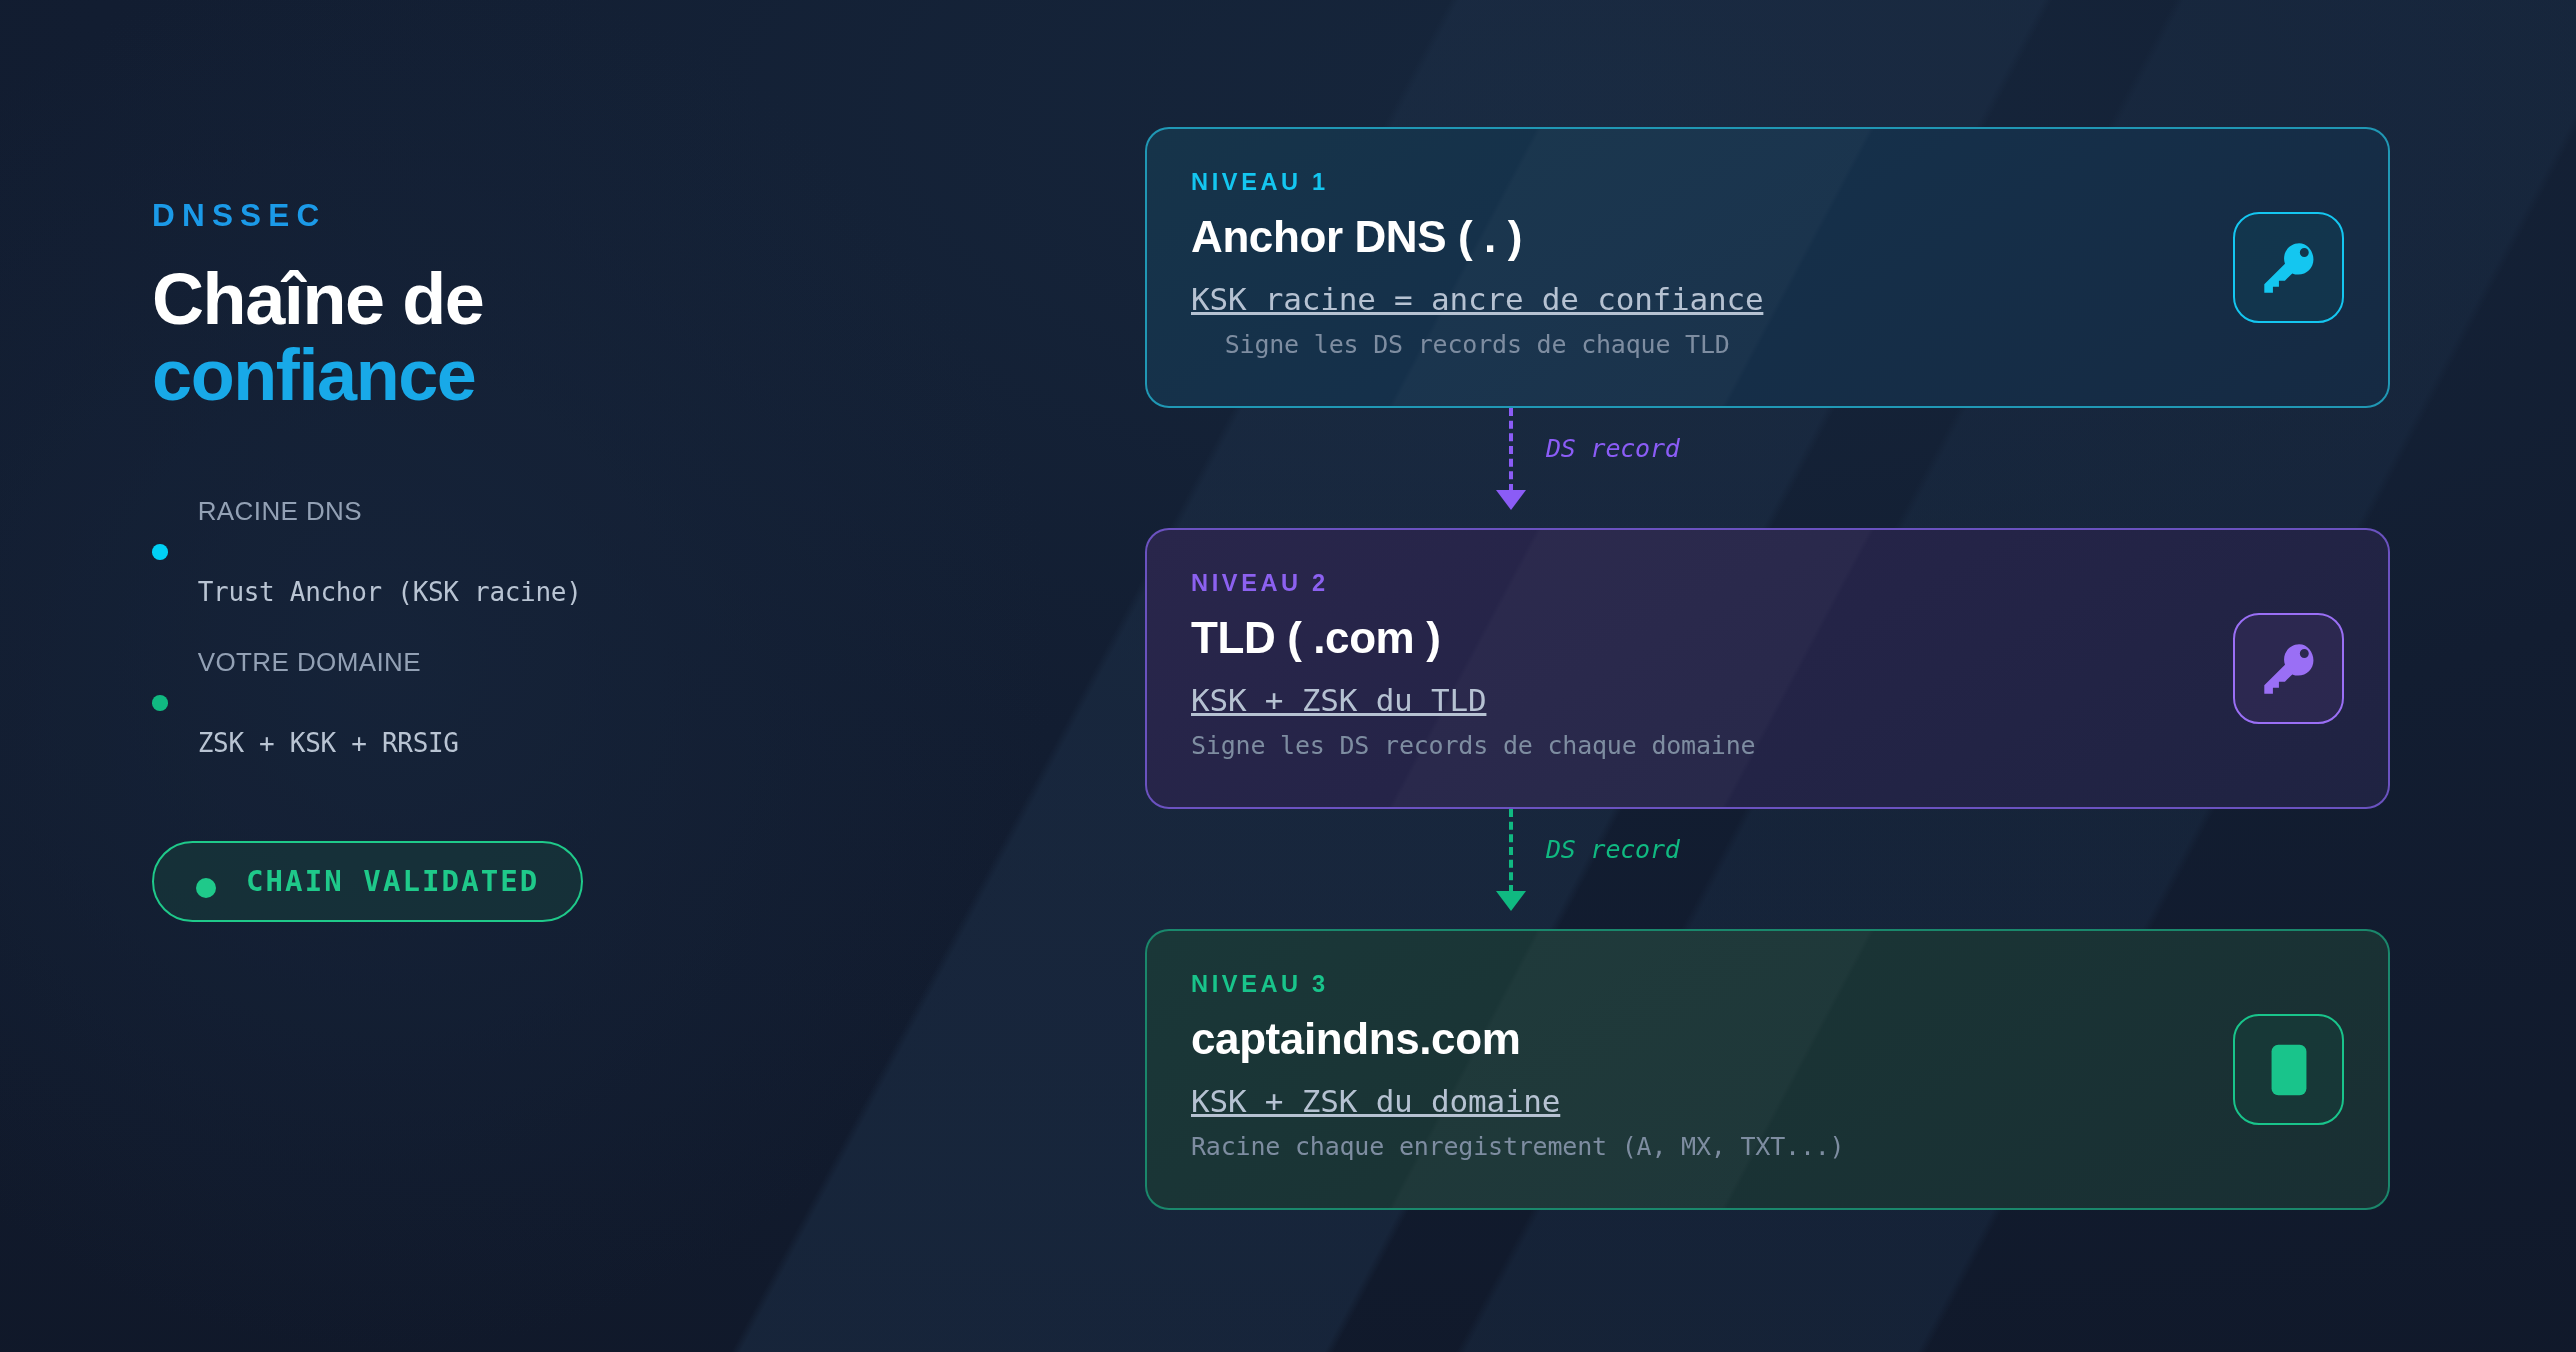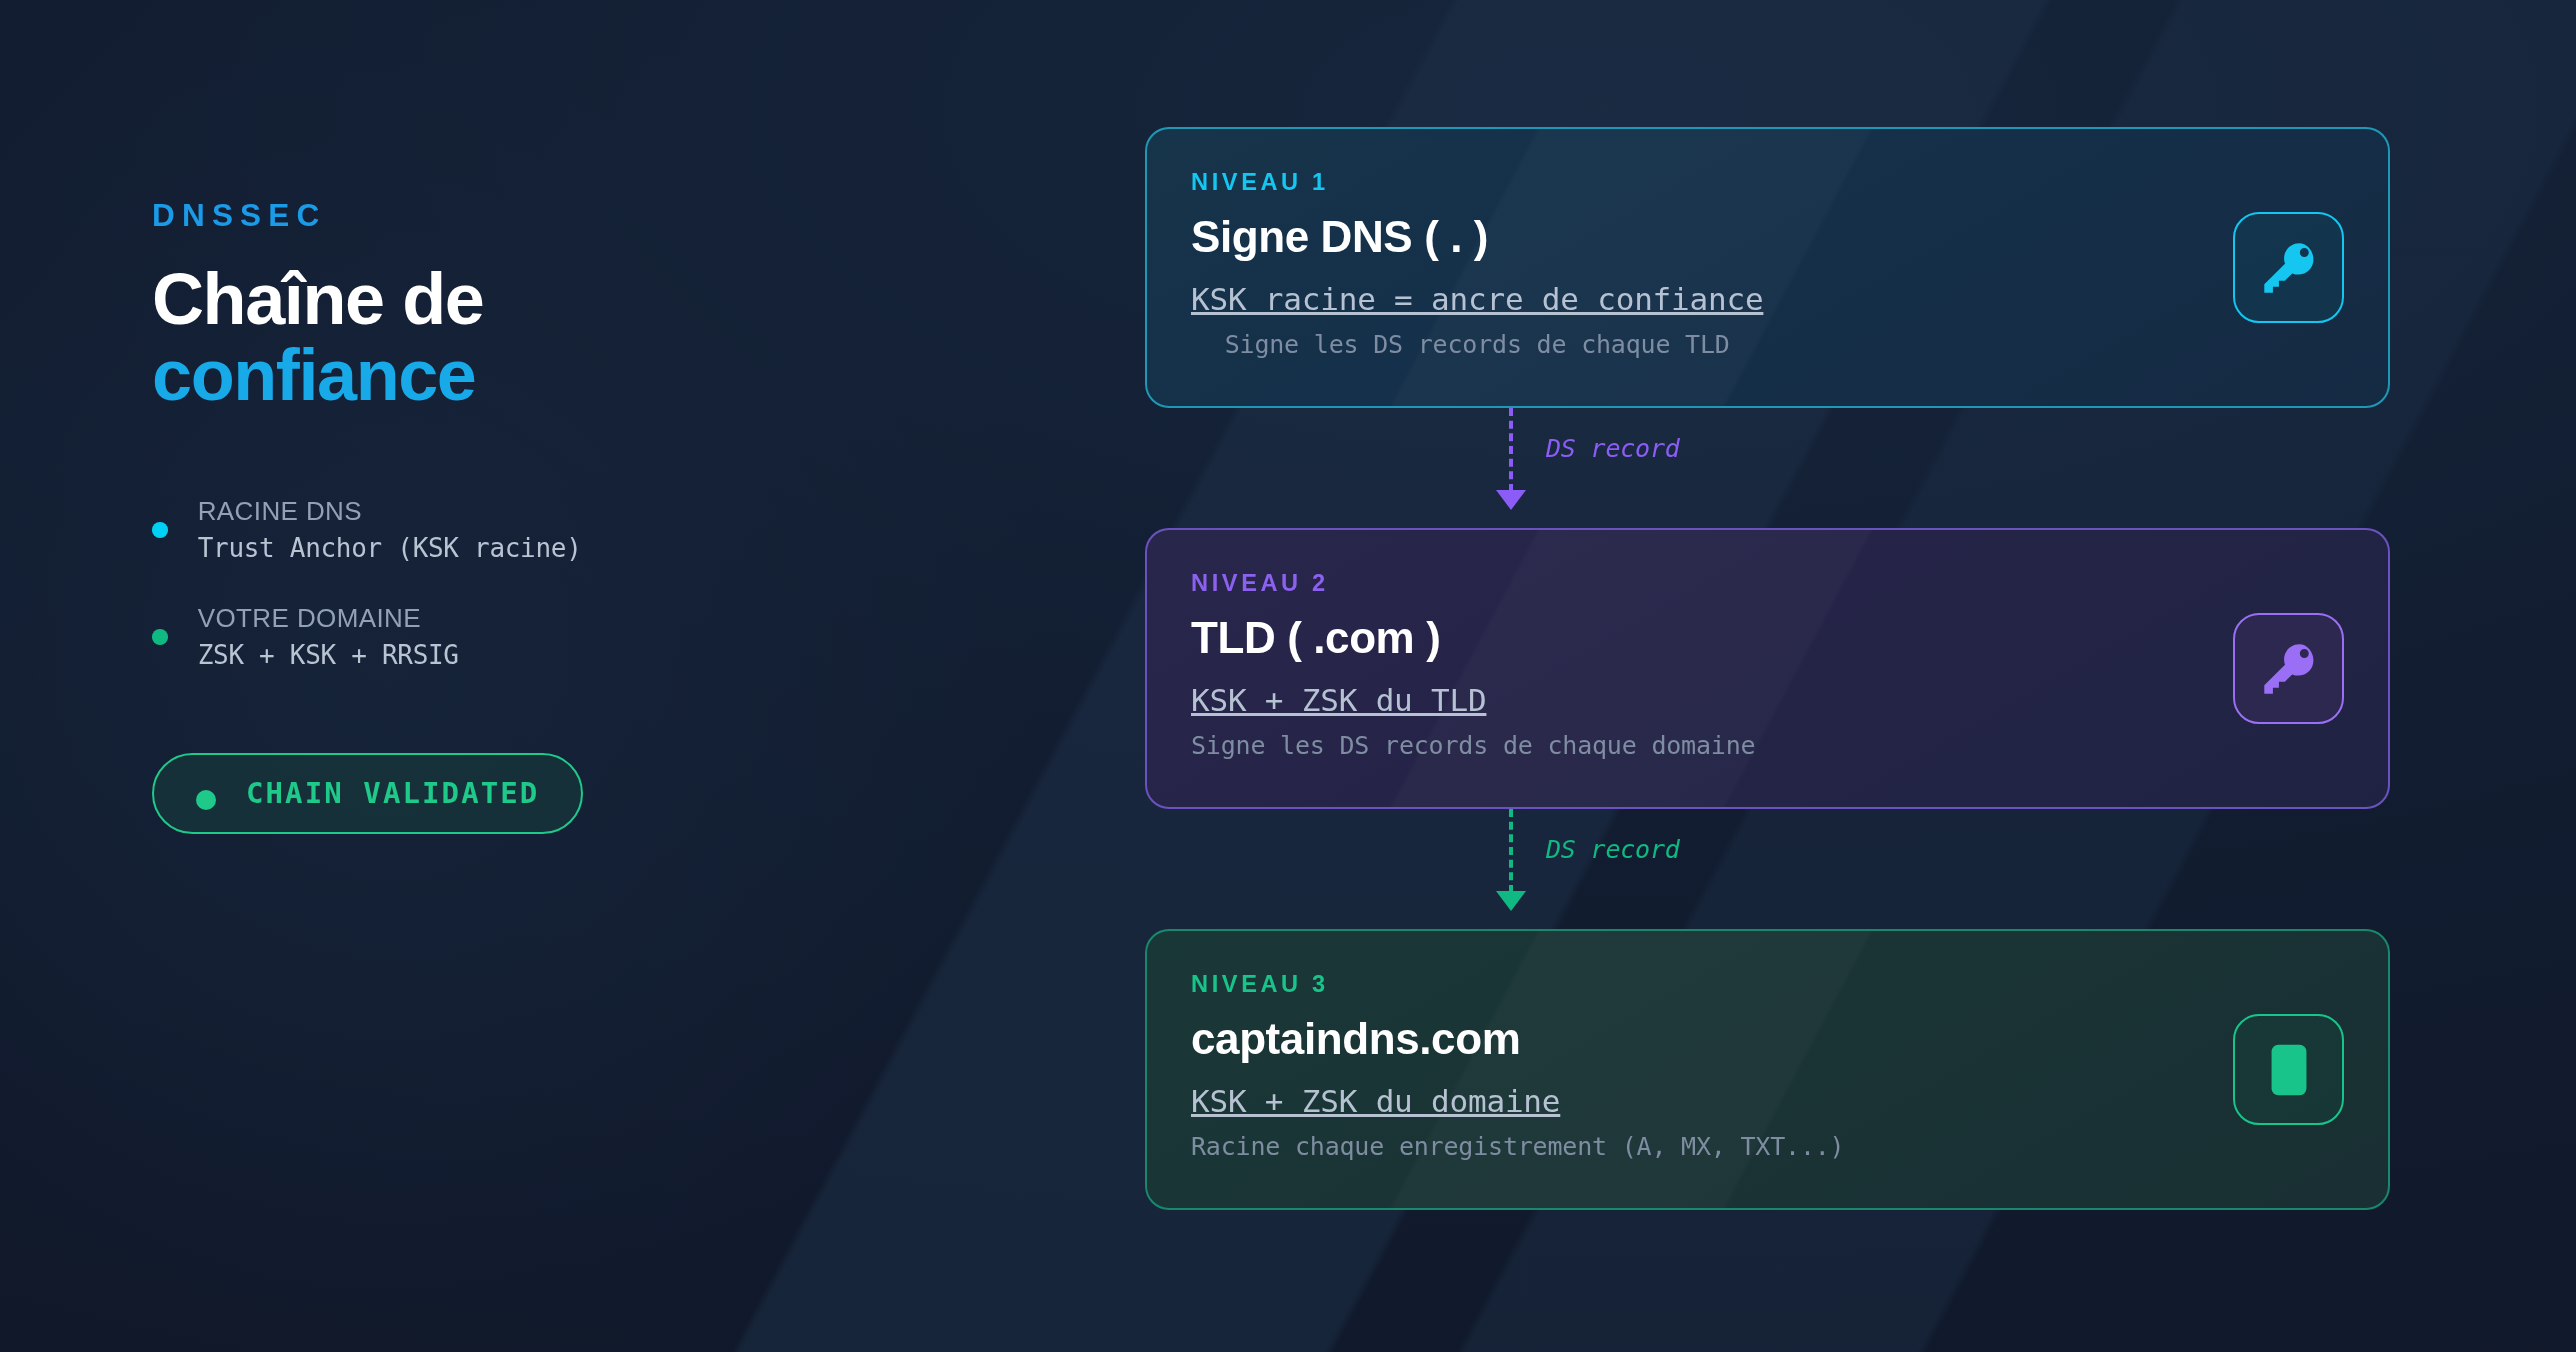--- a/index.html
+++ b/index.html
@@ -86,21 +86,21 @@
     align-items: center;
     margin-bottom: 33px;
   }
   .bullet-dot {
     width: 15.7px;
     height: 15.7px;
     border-radius: 50%;
     flex: 0 0 15.7px;
     margin-right: 30px;
   }
-  .bullet-text { display:flex; flex-direction: column; }
+  .bullet-text { display:flex; flex-direction: column; gap: 44px; }
   .bullet-title {
     font-size: 26px;
     color: #93a1b5;
     letter-spacing: 0.4px;
     line-height: 1.42;
   }
   .bullet-sub {
     font-size: 26px;
     color: #b9c4d3;
     font-family: "DejaVu Sans Mono", monospace;
@@ -297,21 +297,21 @@
     </div>
 
   </div>
 
   <div class="right-pane">
     <div class="chain">
 
       <div class="card cyan">
         <div class="card-body">
           <div class="card-level">NIVEAU 1</div>
-          <div class="card-title">Signe DNS ( . )</div>
+          <div class="card-title">Anchor DNS ( . )</div>
           <div class="card-line1">KSK racine = ancre de confiance</div>
           <div class="card-line2">Signe les DS records de chaque TLD</div>
         </div>
         <div class="card-badge">
           <svg viewBox="0 0 64 64" aria-hidden="true">
             <path fill="#14c6f0" d="M42.5 6.5c-8.6 0-15.6 7-15.6 15.6 0 1.9.34 3.72.96 5.4L6.5 48.86V57.5h8.9v-6.2h6.2v-6.2h6.2l7.55-7.55c1.93.82 4.05 1.27 6.28 1.27 8.6 0 15.6-7 15.6-15.6S51.1 6.5 42.5 6.5zm5.3 14.1a4.6 4.6 0 1 1 0-9.2 4.6 4.6 0 0 1 0 9.2z"></path>
           </svg>
         </div>
       </div>
 

